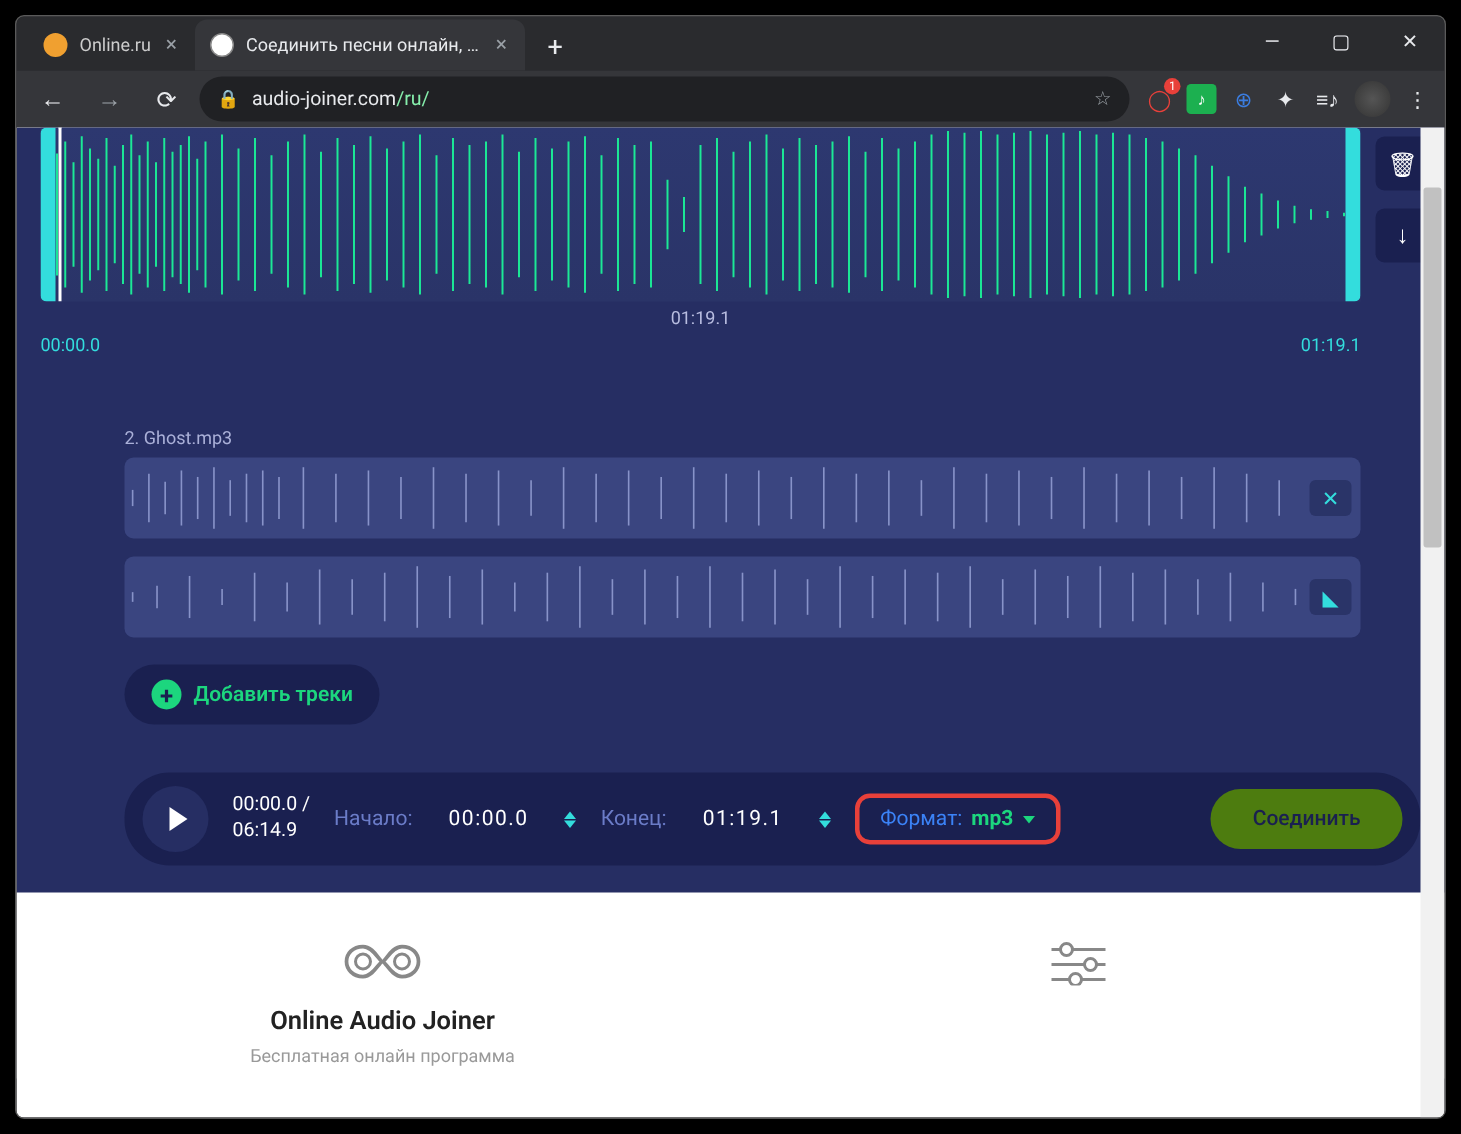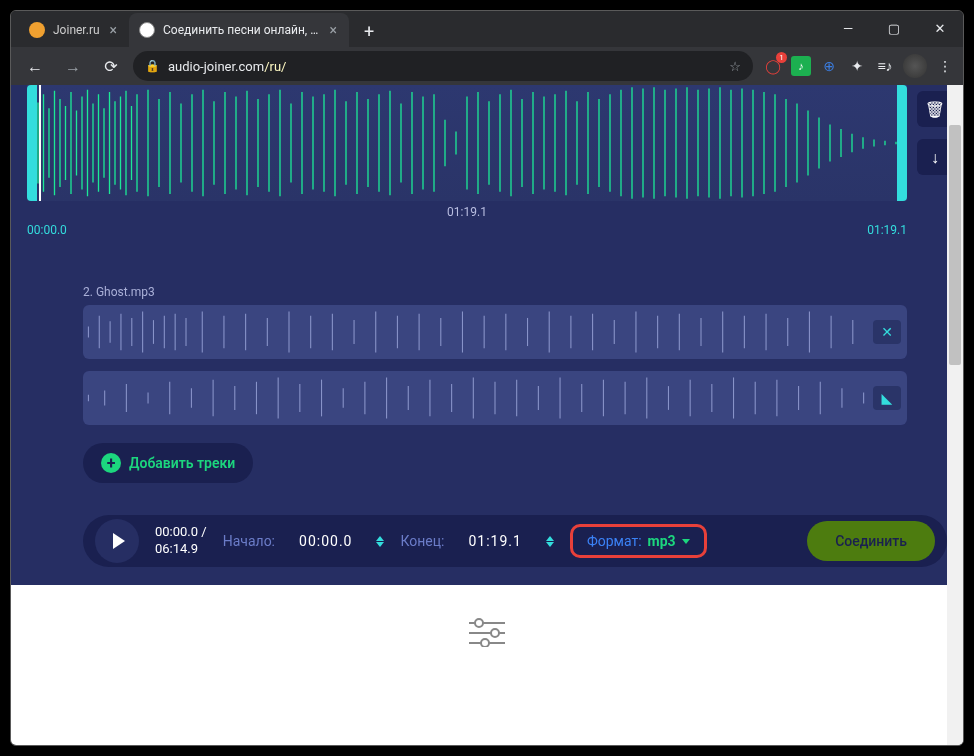--- a/index.html
+++ b/index.html
@@ -13,21 +13,21 @@
 .tab-favicon { width: 16px; height: 16px; border-radius: 50%; flex-shrink: 0; }
 .tab-title { white-space: nowrap; overflow: hidden; text-overflow: ellipsis; flex: 1; }
 .tab-close { color: #9aa0a6; font-size: 14px; padding: 0 2px; }
 .new-tab { width: 28px; height: 28px; display: flex; align-items: center; justify-content: center; color: #e8eaed; font-size: 18px; margin-left: 6px; margin-bottom: 2px; }
 .toolbar { height: 38px; background: #35363a; display: flex; align-items: center; padding: 0 8px; gap: 6px; }
 .nav-btn { width: 32px; height: 32px; display: flex; align-items: center; justify-content: center; color: #9aa0a6; border-radius: 50%; }
 .nav-btn.active { color: #e8eaed; }
 .addr-bar { flex: 1; height: 30px; background: #202124; border-radius: 15px; display: flex; align-items: center; padding: 0 12px; gap: 8px; color: #9aa0a6; font-size: 13px; }
 .lock-icon { font-size: 12px; }
 .addr-text { color: #e8eaed; }
-.addr-path { color: #fef9c3; }
+.addr-path { color: #86efac; }
 .star-icon { margin-left: auto; }
 .ext-icons { display: flex; gap: 8px; align-items: center; padding-left: 4px; }
 .ext-icon { width: 20px; height: 20px; display: flex; align-items: center; justify-content: center; font-size: 14px; }
 .avatar { width: 24px; height: 24px; border-radius: 50%; background: radial-gradient(#555, #333); }
 .bookmarks-bar { height: 32px; background: #35363a; display: flex; align-items: center; padding: 0 12px; gap: 6px; border-bottom: 1px solid #2a2b2e; }
 .bookmark { display: flex; align-items: center; gap: 6px; color: #e8eaed; font-size: 12px; }
 .bookmark-folder { width: 16px; height: 14px; background: #f4b942; border-radius: 2px; }
 .content { flex: 1; background: #fff; overflow: hidden; display: flex; flex-direction: column; }
 .app-area { background: #262e63; position: relative; padding: 0 0 0 0; }
 .editor-inner { margin: 0 56px 0 16px; padding-top: 0; }
@@ -45,21 +45,21 @@
 .track-side { position: absolute; right: 10px; top: 6px; display: flex; flex-direction: column; gap: 12px; }
 .side-btn { width: 36px; height: 36px; background: #1a2050; border-radius: 6px; display: flex; align-items: center; justify-content: center; color: #fff; font-size: 16px; }
 .sub-track { margin: 12px 56px 0 72px; }
 .sub-label { color: #aab0d8; font-size: 12px; margin-bottom: 6px; margin-top: 48px; }
 .sub-wave { height: 54px; background: #3a4580; border-radius: 6px; position: relative; overflow: hidden; display: flex; align-items: center; }
 .sub-wave-svg { width: 100%; height: 100%; opacity: 0.7; }
 .crossfade-btn { position: absolute; right: 6px; top: 50%; transform: translateY(-50%); width: 28px; height: 24px; background: #2a3468; border-radius: 4px; display: flex; align-items: center; justify-content: center; color: #33dddd; font-size: 14px; }
 .add-tracks-row { margin: 18px 56px 0 72px; padding-bottom: 24px; }
 .add-btn { display: inline-flex; align-items: center; gap: 8px; background: #1a2050; border: none; color: #1cd67e; padding: 10px 18px; border-radius: 22px; font-size: 14px; font-weight: 600; }
 .add-plus { width: 20px; height: 20px; background: #1cd67e; border-radius: 50%; color: #1a2050; display: flex; align-items: center; justify-content: center; font-weight: bold; font-size: 16px; }
-.controls-bar { margin: 8px 16px 18px 72px; background: #1a2050; border-radius: 30px; height: 52px; display: flex; align-items: center; padding: 0 12px; gap: 16px; }
+.controls-bar { margin: 8px 16px 18px 72px; background: #1a2050; border-radius: 30px; height: 62px; display: flex; align-items: center; padding: 0 12px; gap: 16px; }
 .play-btn { width: 44px; height: 44px; background: #262e63; border-radius: 50%; display: flex; align-items: center; justify-content: center; }
 .play-triangle { width: 0; height: 0; border-left: 12px solid #fff; border-top: 8px solid transparent; border-bottom: 8px solid transparent; margin-left: 3px; }
 .time-info { color: #fff; font-size: 13px; line-height: 1.3; }
 .ctrl-group { display: flex; align-items: center; gap: 24px; }
 .ctrl-label { color: #6b7cc8; font-size: 14px; }
 .ctrl-val { color: #fff; font-size: 14px; font-variant-numeric: tabular-nums; letter-spacing: 1px; }
 .stepper { display: flex; flex-direction: column; gap: 1px; }
 .step-arr { width: 0; height: 0; border-left: 4px solid transparent; border-right: 4px solid transparent; }
 .step-up { border-bottom: 5px solid #33dddd; }
 .step-down { border-top: 5px solid #33dddd; }
@@ -75,21 +75,21 @@
 .scrollbar-v { position: absolute; right: 0; top: 0; bottom: 0; width: 16px; background: #f1f1f1; }
 .scroll-thumb { position: absolute; left: 2px; right: 2px; top: 40px; height: 240px; background: #c1c1c1; border-radius: 2px; }
 </style>
 </head>
 <body>
 
 <div class="window">
   <div class="tabs-row">
     <div class="tab">
       <div class="tab-favicon" style="background:#f0a030"></div>
-      <div class="tab-title">Joiner.ru</div>
+      <div class="tab-title">Online.ru</div>
       <div class="tab-close">×</div>
     </div>
     <div class="tab active">
       <div class="tab-favicon" style="background:#fff;border:1px solid #888"></div>
       <div class="tab-title">Соединить песни онлайн, скле...</div>
       <div class="tab-close">×</div>
     </div>
     <div class="new-tab">+</div>
     <div class="win-controls">
       <div class="win-btn">—</div>
@@ -384,20 +384,31 @@
           <span class="format-val">mp3</span>
           <div class="format-carat"></div>
         </div>
         <button class="join-btn">Соединить</button>
       </div>
     </div>
 
     <div class="features">
       <div class="feature">
         <div class="feat-icon">
+          <svg width="52" height="32" viewBox="0 0 52 32">
+              <path d="M13 6 C6 6 2 11 2 16 C2 21 6 26 13 26 C20 26 24 16 26 16 C28 16 32 26 39 26 C46 26 50 21 50 16 C50 11 46 6 39 6 C32 6 28 16 26 16 C24 16 20 6 13 6 Z" fill="none" stroke="#888" stroke-width="2.5"></path>
+              <circle cx="13" cy="16" r="5" fill="none" stroke="#888" stroke-width="2"></circle>
+              <circle cx="39" cy="16" r="5" fill="none" stroke="#888" stroke-width="2"></circle>
+            </svg>
+        </div>
+        <div class="feat-title">Online Audio Joiner</div>
+        <div class="feat-desc">Бесплатная онлайн программа</div>
+      </div>
+      <div class="feature">
+        <div class="feat-icon">
           <svg width="44" height="32" viewBox="0 0 44 32">
               <line x1="4" y1="8" x2="40" y2="8" stroke="#888" stroke-width="2"></line>
               <circle cx="14" cy="8" r="4" fill="#fff" stroke="#888" stroke-width="2"></circle>
               <line x1="4" y1="18" x2="40" y2="18" stroke="#888" stroke-width="2"></line>
               <circle cx="30" cy="18" r="4" fill="#fff" stroke="#888" stroke-width="2"></circle>
               <line x1="4" y1="28" x2="40" y2="28" stroke="#888" stroke-width="2"></line>
               <circle cx="20" cy="28" r="4" fill="#fff" stroke="#888" stroke-width="2"></circle>
             </svg>
         </div>
       </div>

